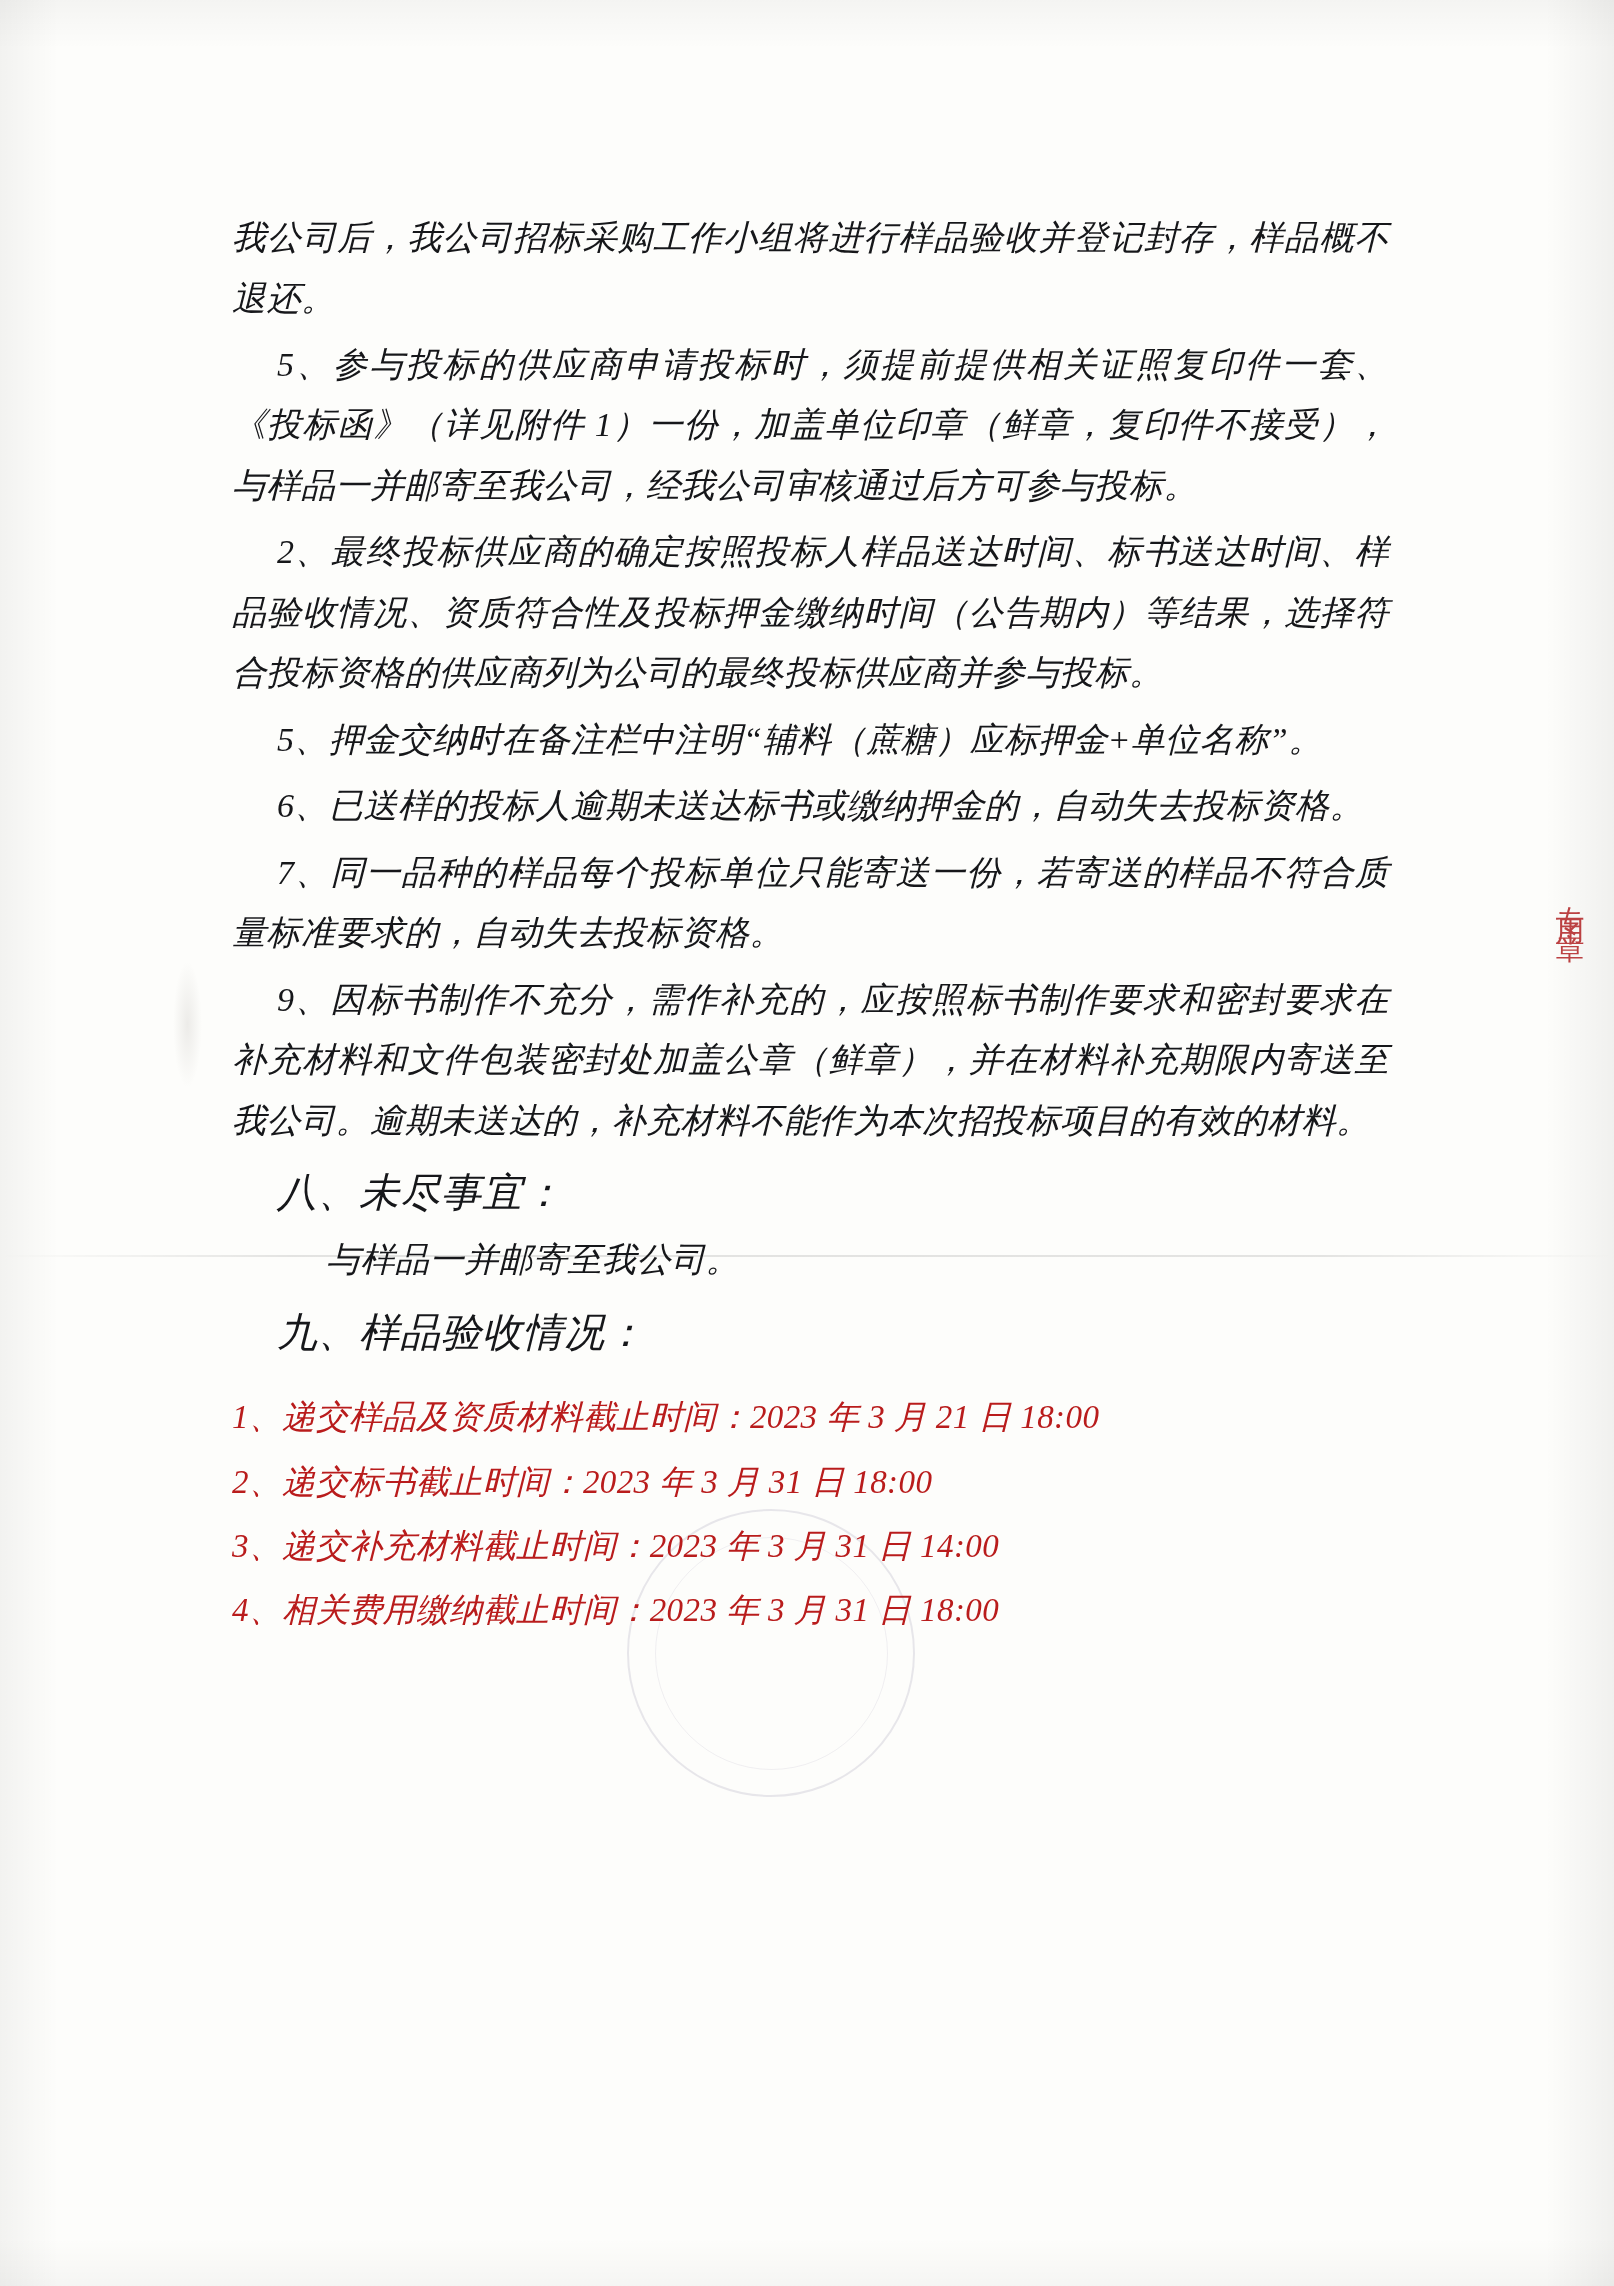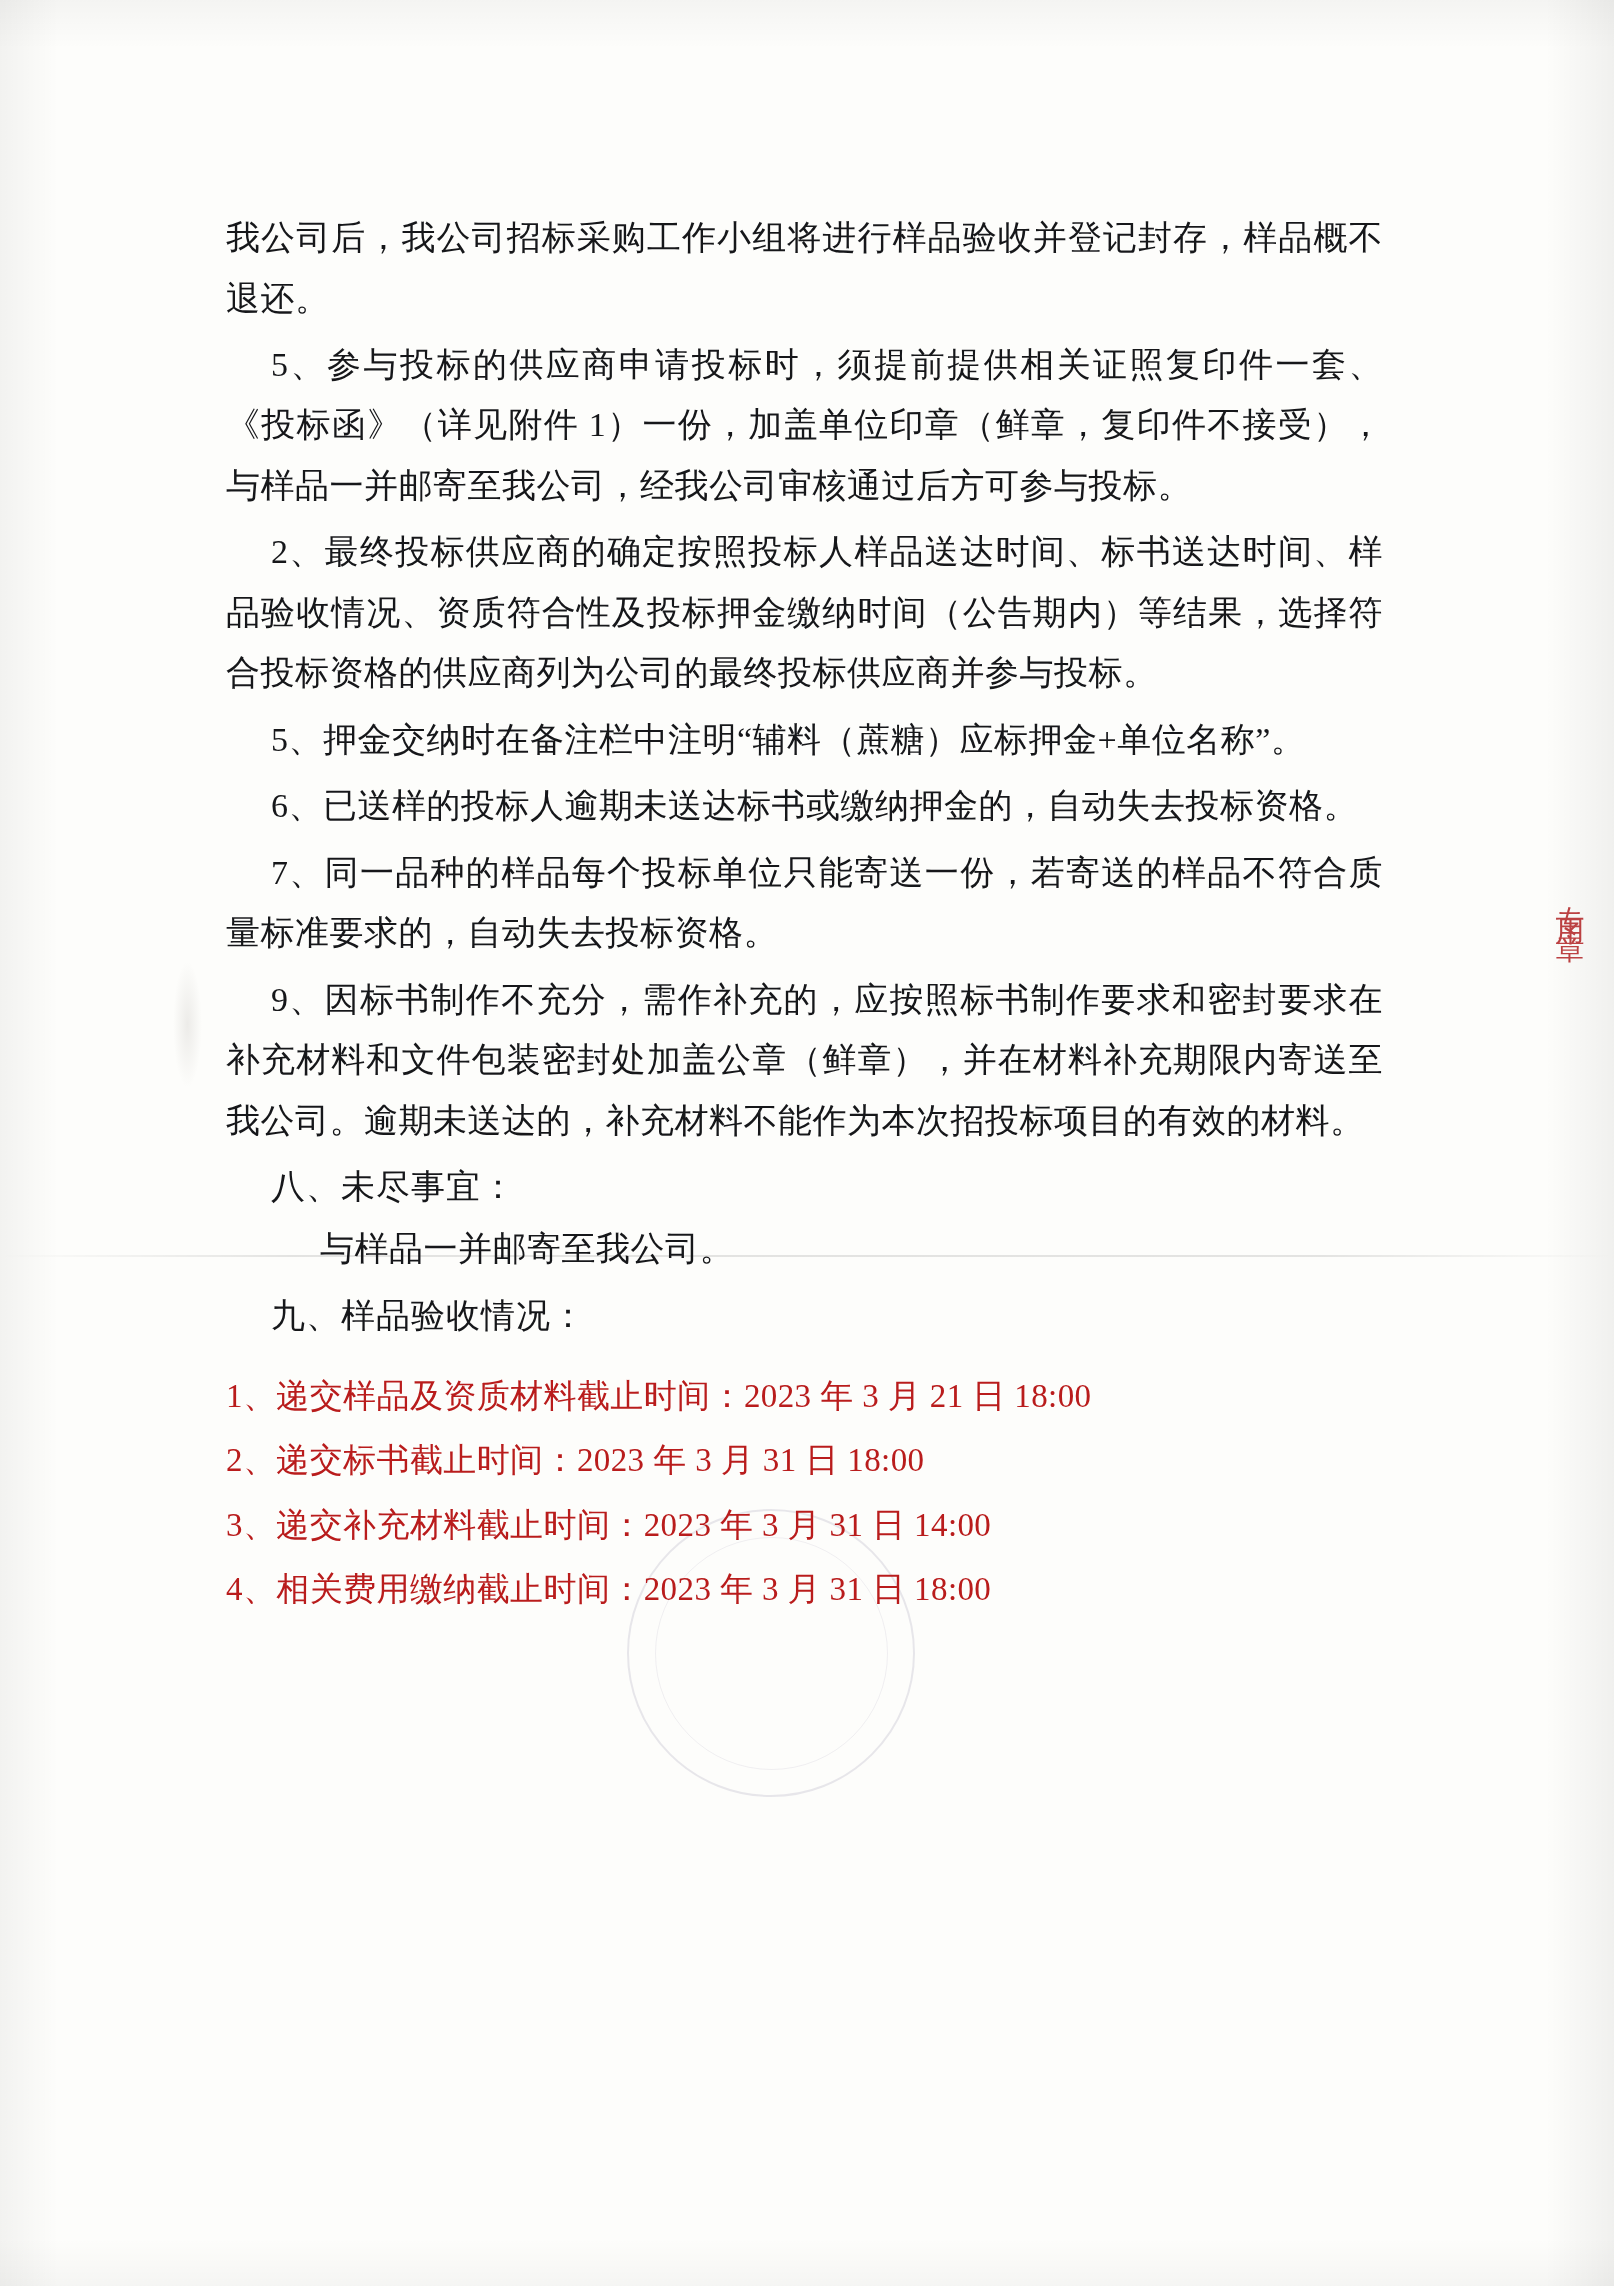--- a/index.html
+++ b/index.html
@@ -32,42 +32,43 @@
     position: absolute;
     left: 0;
     right: 0;
     top: 1255px;
     height: 2px;
     background: linear-gradient(to right, rgba(0,0,0,0.0), rgba(0,0,0,0.10) 18%, rgba(0,0,0,0.10) 82%, rgba(0,0,0,0.0));
     pointer-events: none;
   }
   .content {
     position: absolute;
-    left: 226px;
+    left: 232px;
     top: 208px;
     width: 1157px;
+    font-style: italic;
   }
   .para {
     color: #16171a;
     font-size: 34px;
     line-height: 1.78;
     letter-spacing: 0.5px;
     margin: 0 0 5.9px 0;
     text-align: justify;
     text-justify: inter-ideograph;
   }
   .indent {
     text-indent: 45px;
   }
   .sub-indent {
     text-indent: 94px;
   }
   .section-head {
     color: #16171a;
-    font-size: 34px;
+    font-size: 40px;
     line-height: 1.78;
     margin: 5.9px 0 2px 0;
     text-indent: 45px;
     letter-spacing: 1px;
   }
   .date-line {
     color: #b91c1c;
     font-size: 33px;
     line-height: 1.95;
     margin: 0;

